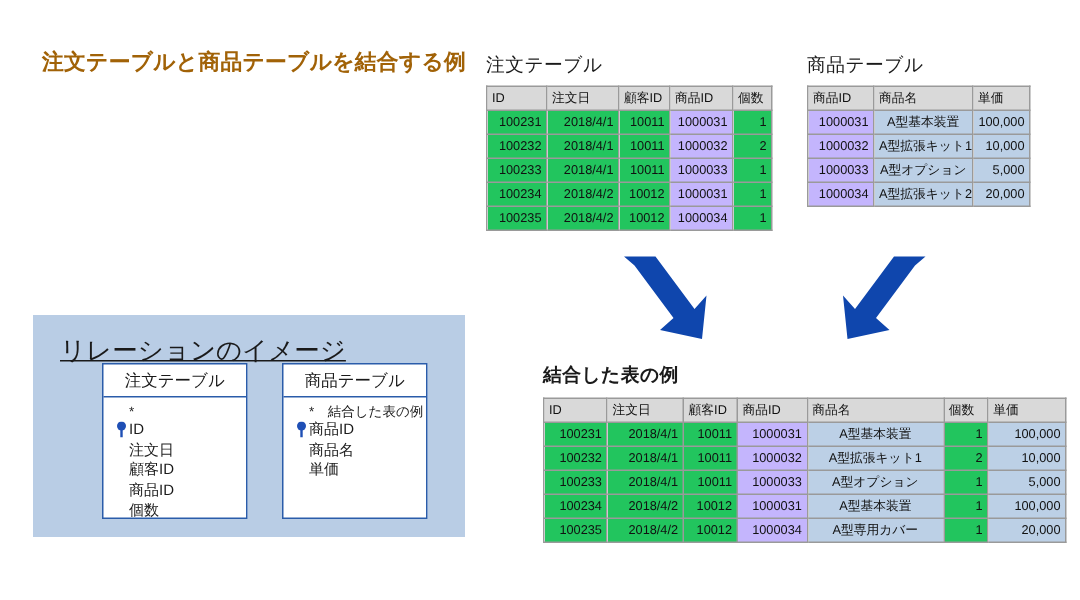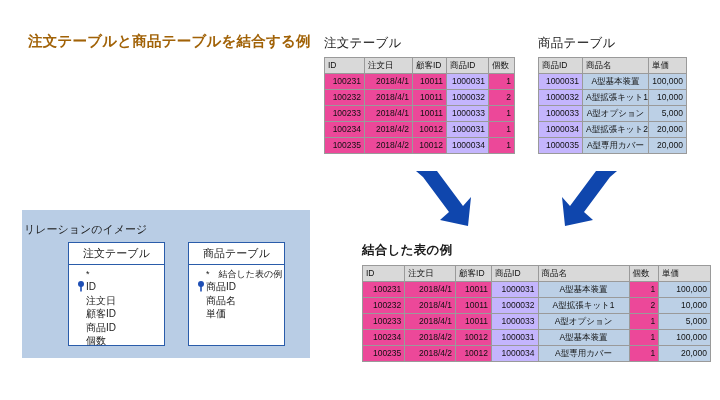--- a/index.html
+++ b/index.html
@@ -56,36 +56,37 @@
     color: #111111;
   }
   table.data th {
     background: #d9d9d9;
     text-align: left;
   }
   td.num { text-align: right; }
   td.txt { text-align: center; }
   td.hl  { background: #c4b5fd; }
   td.blue { background: #bcd0e6; }
-  td.white { background: #ec4899; margin-left: 44px; }
+  td.white { background: #22c55e; margin-left: 44px; }
 
   
   #relation-panel {
     left: 22px;
     top: 210px;
     width: 288px;
     height: 148px;
     background: #b9cde5;
   }
   #relation-caption {
-    left: 24px;
+    left: 40px;
     top: 222px;
-    font-size: 11px;
-    color: #1a1a1a;
-    white-space: nowrap;
+    font-size: 17px;
+    color: #1a1a1a;
+    white-space: nowrap;
+    text-decoration: underline;
   }
   .entity {
     position: absolute;
     background: #ffffff;
     border: 1px solid #2a5caa;
     box-sizing: border-box;
   }
   .entity-header {
     text-align: center;
     font-size: 11px;
@@ -211,25 +212,20 @@
           <td class="num blue">10,000</td>
         </tr>
         <tr>
           <td class="num hl">1000033</td>
           <td class="txt blue">A型オプション</td>
           <td class="num blue">5,000</td>
         </tr>
         <tr>
           <td class="num hl">1000034</td>
           <td class="txt blue">A型拡張キット2</td>
-          <td class="num blue">20,000</td>
-        </tr>
-        <tr>
-          <td class="num hl">1000035</td>
-          <td class="txt blue">A型専用カバー</td>
           <td class="num blue">20,000</td>
         </tr>
       </tbody>
   </table>
 </div>
 
 <svg class="arrow" style="left:411px; top:166px;" width="62" height="62" viewBox="0 0 62 62">
   <path d="M5 5 L26 5 L52 40 L60 31 L57 60 L29 54 L38 46 L12 11 Z" fill="#0f46ad"></path>
 </svg>
 <svg class="arrow" style="left:560px; top:166px;" width="62" height="62" viewBox="0 0 62 62">

